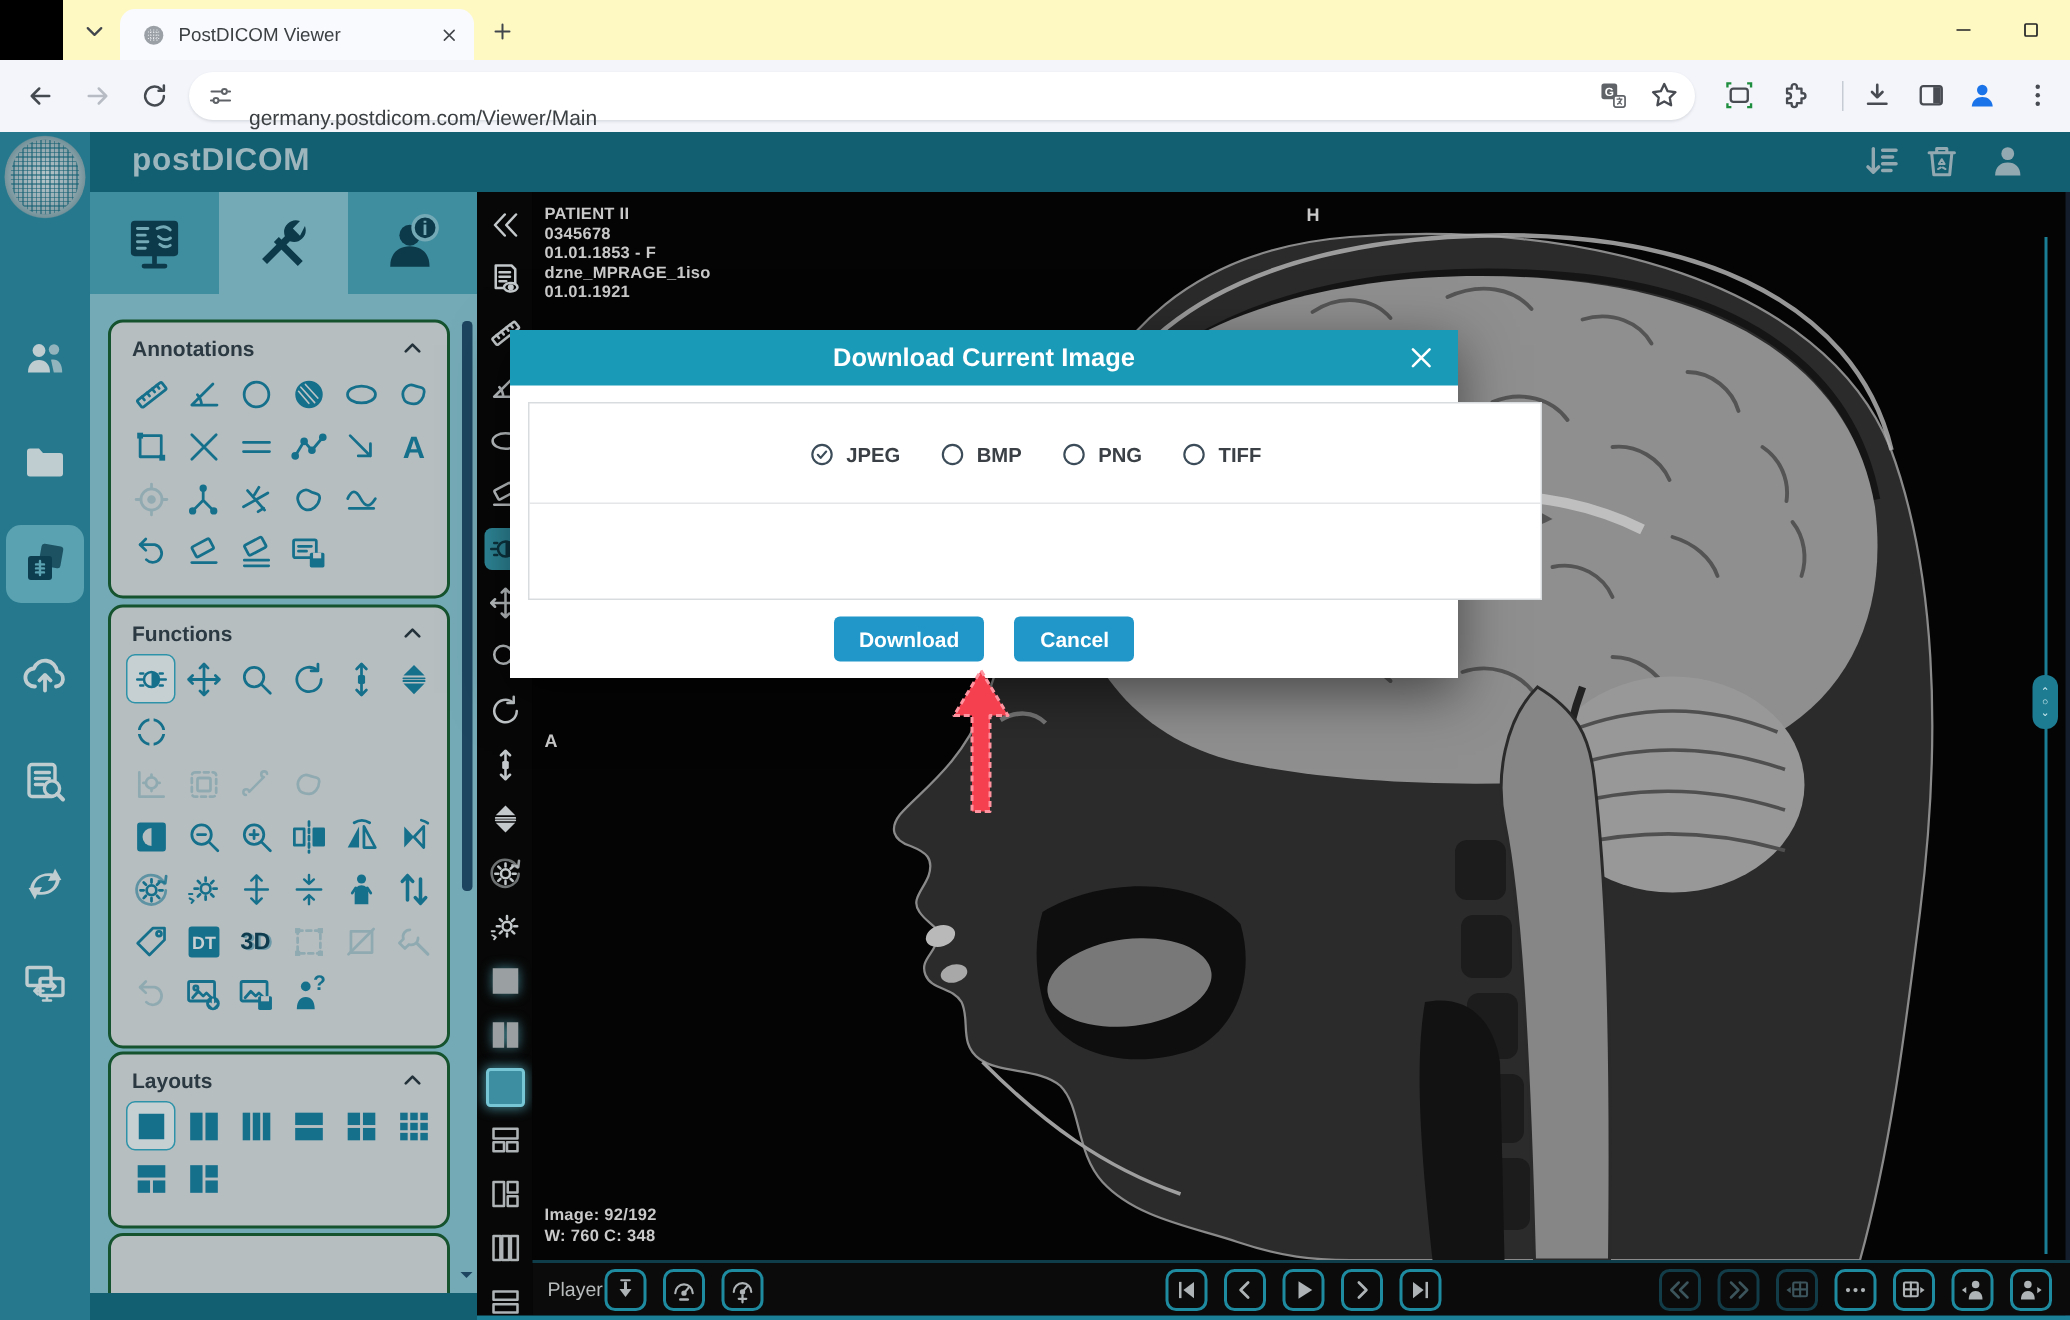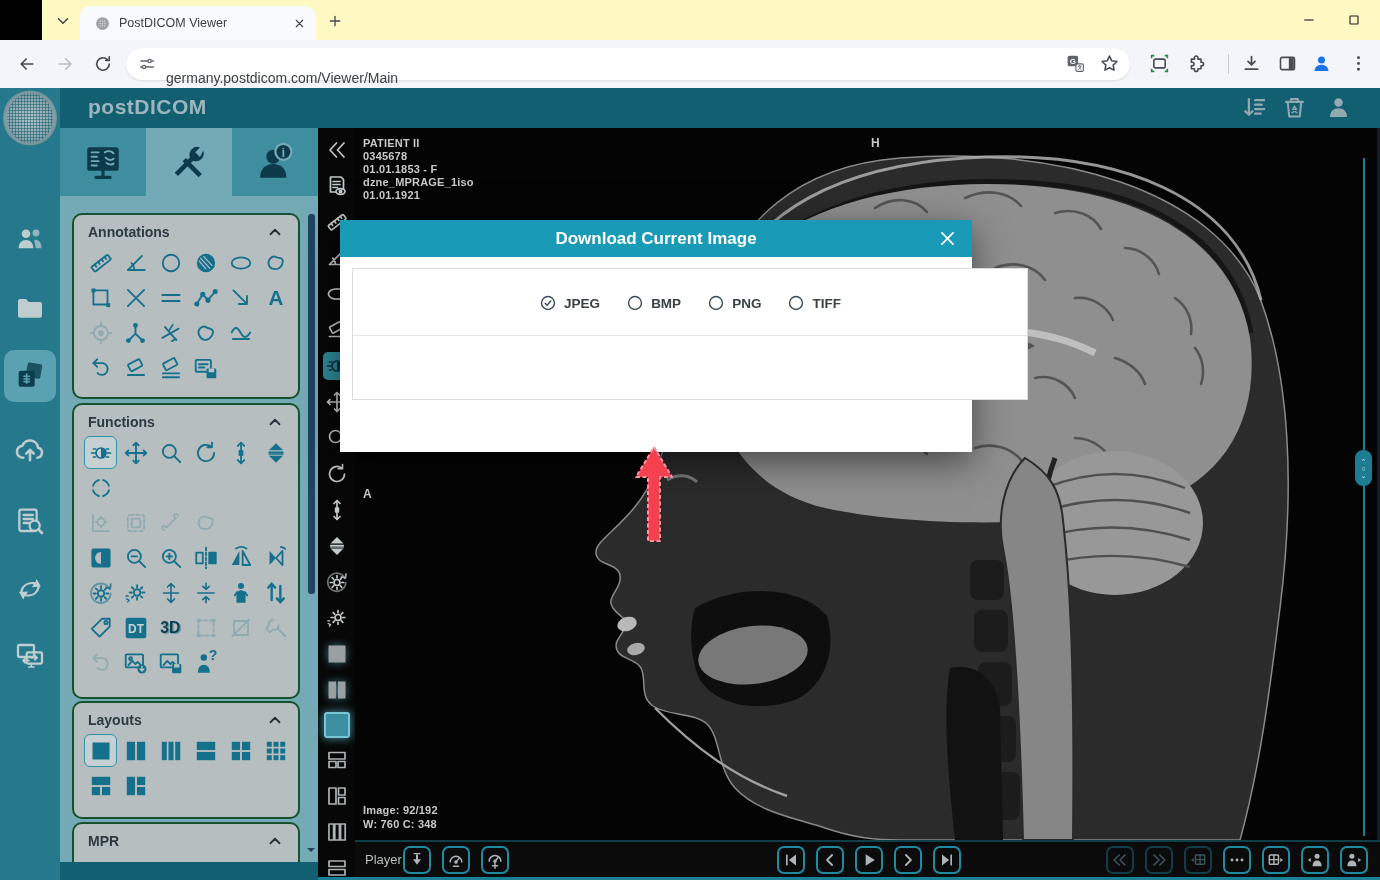--- a/index.html
+++ b/index.html
@@ -798,28 +798,20 @@
                 <rect x="3.5" y="3.5" width="7.6" height="17" fill="currentColor" stroke="none"></rect>
                 <rect x="12.9" y="3.5" width="7.6" height="7.6" fill="currentColor" stroke="none"></rect>
                 <rect x="12.9" y="12.9" width="7.6" height="7.6" fill="currentColor" stroke="none"></rect>
               </svg>
             </div>
           </div>
         </div>
     </div>
 
     <div class="panel" style="top:694px;height:56px">
-      <div class="phead">
-        <span class="pt">MPR</span>
-        <span class="chev">
-            <svg class="ic" viewBox="0 0 24 24" fill="none" stroke="currentColor" stroke-width="2.4" stroke-linecap="round" stroke-linejoin="round">
-              <path d="M6 15l6-6 6 6"></path>
-            </svg>
-          </span>
-      </div>
       <div class="mpr-peek"></div>
     </div>
 
     <div class="pscroll">
       <div class="thumb"></div>
       <div class="sarrow"></div>
     </div>
   </div>
   <div class="pfoot"></div>
 
@@ -1183,19 +1175,23 @@
             <span class="rg">
               <svg class="ic" viewBox="0 0 24 24" fill="none" stroke="currentColor" stroke-width="1.9" stroke-linecap="round" stroke-linejoin="round">
                 <circle cx="12" cy="12" r="8.6"></circle>
               </svg>
             </span>
             <span>TIFF</span>
           </div>
         </div>
       <div class="ddiv"></div>
     </div>
+    <div class="btn-row">
+      <div class="btn">Download</div>
+      <div class="btn">Cancel</div>
+    </div>
   </div>
 
   <svg class="redarrow" viewBox="0 0 44 102">
     <polygon points="22,4 40,34 28,34 28,98 16,98 16,34 4,34" fill="#f4404f" stroke="#ff93a0" stroke-width="2" stroke-dasharray="4 2.5" stroke-linejoin="round"></polygon>
   </svg>
 
 </div>
 
 </body></html>

